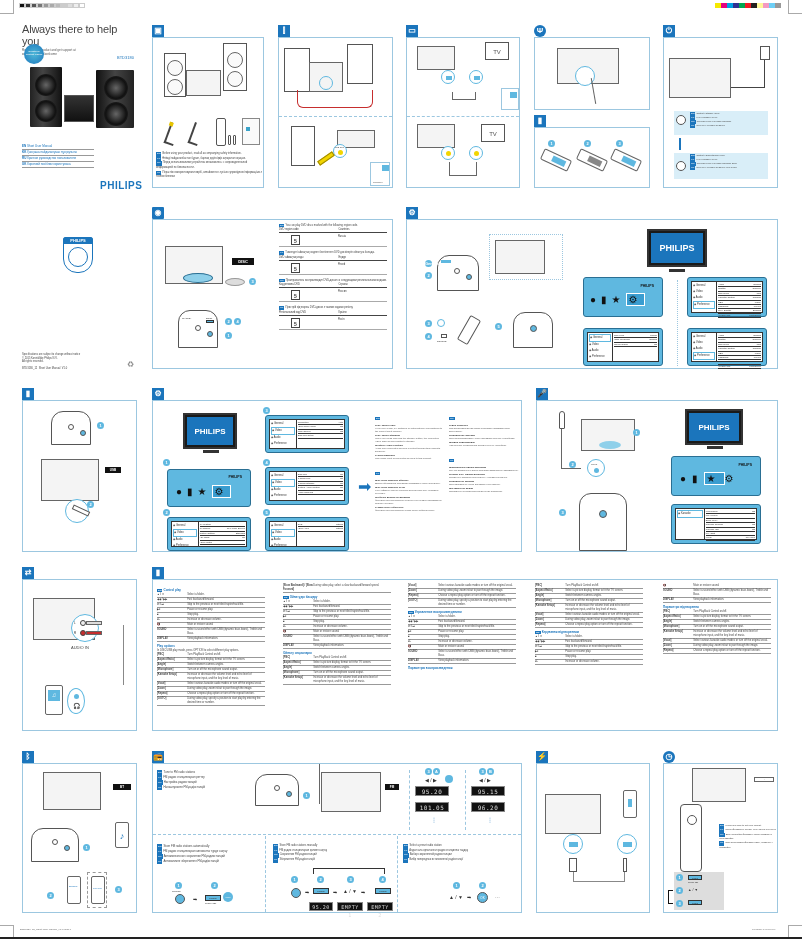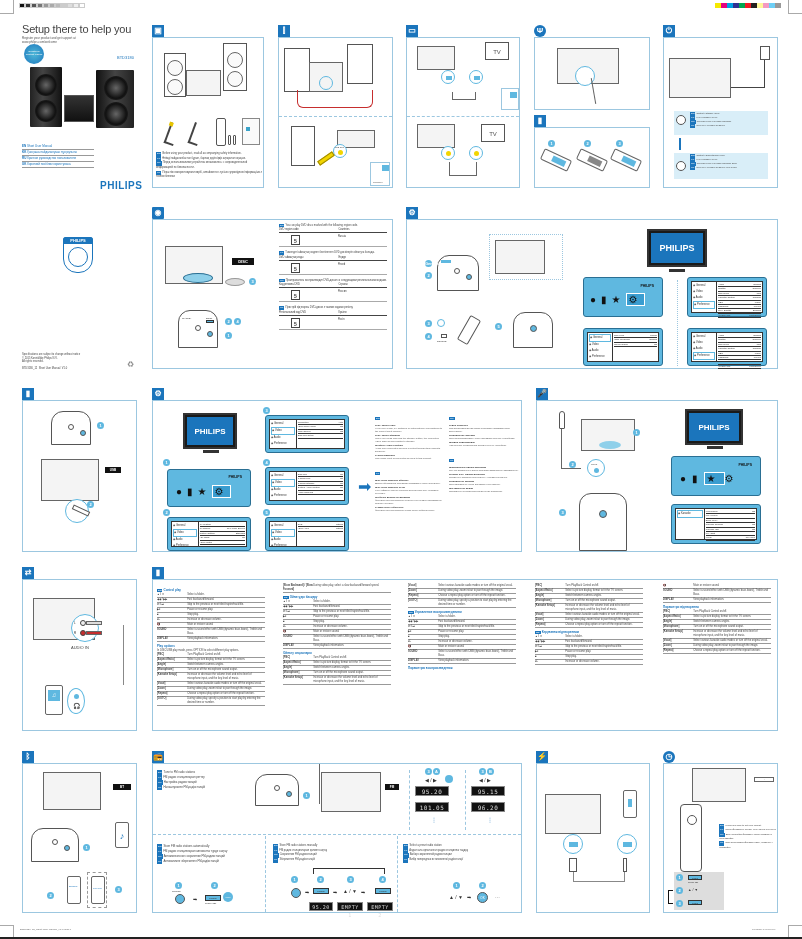--- a/index.html
+++ b/index.html
@@ -56,21 +56,21 @@
     <span class="swatch" style="background: rgb(237, 28, 36);"></span>
     <span class="swatch" style="background: rgb(35, 31, 32);"></span>
     <span class="swatch" style="background: rgb(255, 247, 153);"></span>
     <span class="swatch" style="background: rgb(244, 154, 193);"></span>
     <span class="swatch" style="background: rgb(109, 207, 246);"></span>
     <span class="swatch" style="background: rgb(153, 153, 153);"></span>
   </div>
 <div class="crop" style="right:0;top:0;width:14px;height:14px;border-left-width:0.5px;border-bottom-width:0.5px"></div>
 
 <div class="abs" style="left:22px;top:23px;width:115px">
-  <div style="font-size:11px;color:#444;letter-spacing:-0.2px">Setup there to help you</div>
+  <div style="font-size:11px;color:#444;letter-spacing:-0.2px">Always there to help you</div>
   <div style="font-size:3px;color:#555;margin-top:1px">Register your product and get support at</div>
   <div style="font-size:3px;color:#555">www.philips.com/welcome</div>
 </div>
 <div class="abs" style="left:24px;top:44px;width:20px;height:20px;border-radius:50%;background:radial-gradient(circle,#4fb8d8,#1b75bc);color:#fff;font-size:2.5px;text-align:center;padding-top:6px">Question? Contact Philips</div>
 <div class="abs" style="left:117px;top:55px;font-size:4px;color:#1b75bc">BTD3180</div>
 
 <div class="abs" style="left:30px;top:67px;width:32px;height:60px;background:linear-gradient(90deg,#222,#444 40%,#111);border-radius:1px">
   <div class="abs" style="left:5px;top:7px;width:22px;height:22px;border-radius:50%;background:radial-gradient(circle,#666,#111 60%,#333)"></div>
   <div class="abs" style="left:5px;top:33px;width:22px;height:22px;border-radius:50%;background:radial-gradient(circle,#666,#111 60%,#333)"></div>
 </div>

